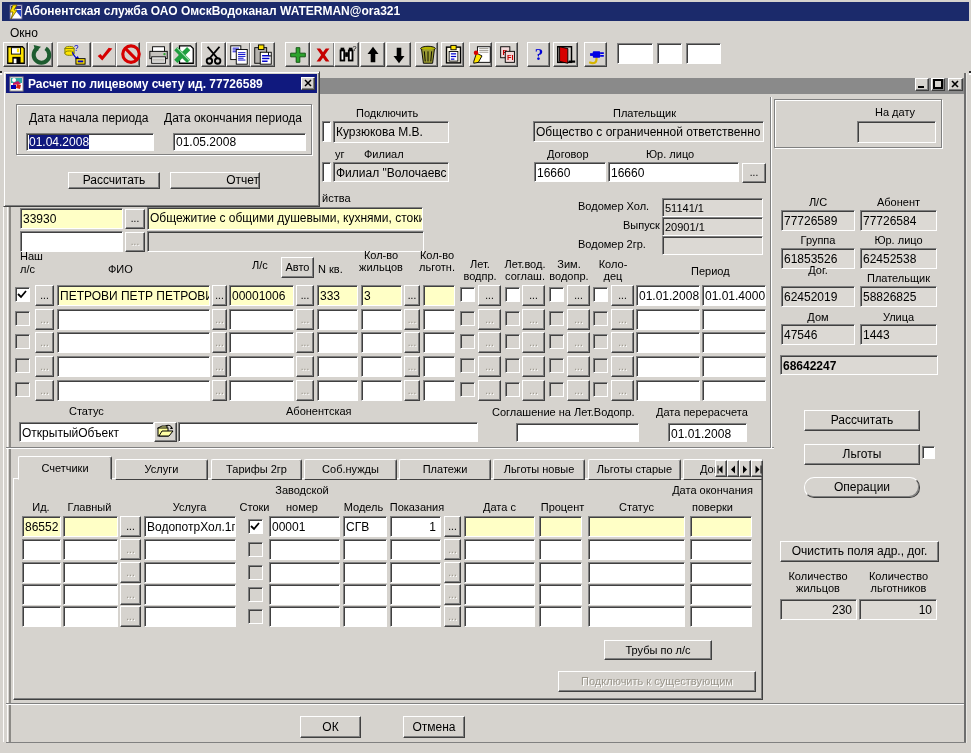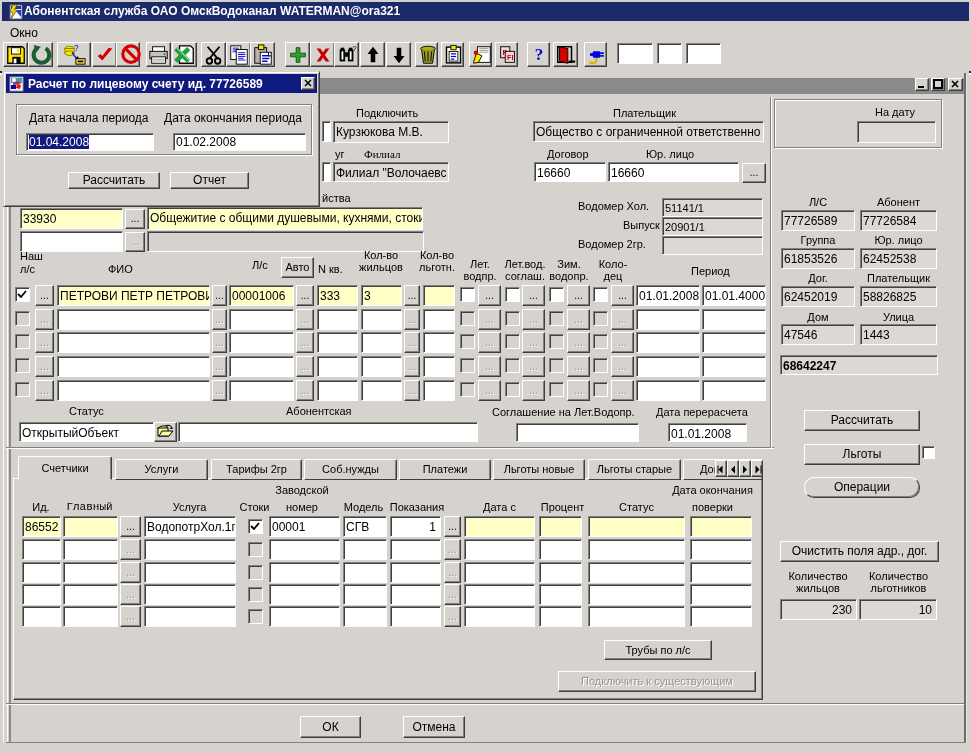--- a/index.html
+++ b/index.html
@@ -259,21 +259,21 @@
 <div class="f fl" style="left:857px;top:121px;width:79px;height:22px;"></div>
 
 <div class="lbl" style="left:356px;top:107px;">Подключить</div>
 <div class="lbl" style="left:613px;top:107px;">Плательщик</div>
 
 <div class="f fl" style="left:322px;top:121px;width:9px;height:21px;background:#fff;"></div>
 <div class="f fl" style="left:333px;top:121px;width:116px;height:22px;">Курзюкова М.В.</div>
 <div class="f fl" style="left:533px;top:121px;width:231px;height:21px;">Общество с ограниченной ответственно</div>
 
 <div class="lbl" style="left:319px;top:148px;padding-left:16px;">уг</div>
-<div class="lbl" style="left:364px;top:148px;font-family:Liberation Serif, serif;">Филиал</div>
+<div class="lbl" style="left:364px;top:148px;">Филиал</div>
 <div class="lbl" style="left:547px;top:148px;">Договор</div>
 <div class="lbl" style="left:646px;top:148px;">Юр. лицо</div>
 
 <div class="f" style="left:322px;top:162px;width:9px;height:20px;"></div>
 <div class="f fl" style="left:333px;top:162px;width:116px;height:20px;">Филиал "Волочаевс</div>
 <div class="f" style="left:534px;top:162px;width:72px;height:20px;">16660</div>
 <div class="f" style="left:608px;top:162px;width:131px;height:20px;">16660</div>
 <div class="dots" style="left:742px;top:163px;width:24px;height:20px;line-height:18px;">...</div>
 
 <div class="lbl" style="left:322px;top:192px;">йства</div>
@@ -442,21 +442,21 @@
       </svg></div>
 <div class="btn" style="left:739px;top:460px;width:12px;height:17px;padding-top:2px;"><svg width="10" height="13">
         <path d="M3 2.5 L7 6.5 L3 10.5 Z" fill="#000"></path>
       </svg></div>
 <div class="btn" style="left:751px;top:460px;width:12px;height:17px;padding-top:2px;"><svg width="10" height="13">
         <path d="M3.5 2.5 L7.5 6.5 L3.5 10.5 Z M8.5 2.5 L9.5 2.5 L9.5 10.5 L8.5 10.5 Z" fill="#000"></path>
       </svg></div>
 <div class="lblc" style="left:272px;top:484px;width:60px;">Заводской</div>
 <div class="lblc" style="left:660px;top:484px;width:105px;">Дата окончания</div>
 <div class="lblc" style="left:22px;top:501px;width:38px;">Ид.</div>
-<div class="lblc" style="left:62px;top:501px;width:55px;font-family:Liberation Mono, monospace;">Главный</div>
+<div class="lblc" style="left:62px;top:501px;width:55px;">Главный</div>
 <div class="lblc" style="left:144px;top:501px;width:91px;">Услуга</div>
 <div class="lblc" style="left:227px;top:501px;width:55px;">Стоки</div>
 <div class="lblc" style="left:272px;top:501px;width:60px;">номер</div>
 <div class="lblc" style="left:336px;top:501px;width:55px;">Модель</div>
 <div class="lblc" style="left:388px;top:501px;width:58px;">Показания</div>
 <div class="lblc" style="left:464px;top:501px;width:71px;">Дата с</div>
 <div class="lblc" style="left:539px;top:501px;width:47px;">Процент</div>
 <div class="lblc" style="left:588px;top:501px;width:97px;">Статус</div>
 <div class="lblc" style="left:660px;top:501px;width:105px;">поверки</div>
 <div class="f fy" style="left:22px;top:516px;width:39px;height:21px;">86552</div>
@@ -531,21 +531,21 @@
 </div>
 <div id="rightpanel">
 <div class="lblc" style="left:781px;top:196px;width:74px;">Л/С</div>
 <div class="lblc" style="left:860px;top:196px;width:77px;">Абонент</div>
 <div class="f fl" style="left:781px;top:210px;width:74px;height:21px;">77726589</div>
 <div class="f fl" style="left:860px;top:210px;width:77px;height:21px;">77726584</div>
 <div class="lblc" style="left:781px;top:234px;width:74px;">Группа</div>
 <div class="lblc" style="left:860px;top:234px;width:77px;">Юр. лицо</div>
 <div class="f fl" style="left:781px;top:248px;width:74px;height:21px;">61853526</div>
 <div class="f fl" style="left:860px;top:248px;width:77px;height:21px;">62452538</div>
-<div class="lblc" style="left:781px;top:272px;width:74px;">Дог.</div>
+<div class="lblc" style="left:781px;top:264px;width:74px;">Дог.</div>
 <div class="lblc" style="left:860px;top:272px;width:77px;">Плательщик</div>
 <div class="f fl" style="left:781px;top:286px;width:74px;height:21px;">62452019</div>
 <div class="f fl" style="left:860px;top:286px;width:77px;height:21px;">58826825</div>
 <div class="lblc" style="left:781px;top:311px;width:74px;">Дом</div>
 <div class="lblc" style="left:860px;top:311px;width:77px;">Улица</div>
 <div class="f fl" style="left:781px;top:324px;width:74px;height:21px;">47546</div>
 <div class="f fl" style="left:860px;top:324px;width:77px;height:21px;">1443</div>
 <div class="f fl" style="left:780px;top:355px;width:158px;height:20px;font-weight:bold;">68642247</div>
 <div class="btn" style="left:804px;top:410px;width:116px;height:21px;line-height:19px;">Рассчитать</div>
 <div class="btn" style="left:804px;top:444px;width:116px;height:21px;line-height:19px;">Льготы</div>
@@ -575,16 +575,16 @@
         <path d="M8 8 l4 1 l-1 4 l-4 -1 Z" fill="#d62110"></path>
       </svg></div>
 <div class="abs" style="left:28px;top:77px;color:#fff;font-weight:bold;font-size:12px;">Расчет по лицевому счету ид. 77726589</div>
 <div class="btn" style="left:301px;top:77px;width:14px;height:13px;"><svg width="12" height="11">
         <path d="M3 2 L9 8 M9 2 L3 8" stroke="#000" stroke-width="1.5"></path>
       </svg></div>
 <div class="abs" style="left:16px;top:104px;width:296px;height:51px;border:1px solid #808080;box-shadow:1px 1px 0 #fff,inset 1px 1px 0 #fff;box-sizing:border-box;"></div>
 <div class="lbl" style="left:29px;top:111px;font-size:12px;">Дата начала периода</div>
 <div class="lbl" style="left:164px;top:111px;font-size:12px;">Дата окончания периода</div>
 <div class="f" style="left:26px;top:133px;width:128px;height:18px;line-height:13px;"><span style="background:#10197e;color:#fff;">01.04.2008</span></div>
-<div class="f" style="left:173px;top:133px;width:133px;height:18px;line-height:13px;">01.02.2008</div>
+<div class="f" style="left:173px;top:133px;width:133px;height:18px;line-height:13px;">01.05.2008</div>
 <div class="btn" style="left:68px;top:172px;width:92px;height:17px;line-height:15px;font-size:12px;">Рассчитать</div>
-<div class="btn" style="left:170px;top:172px;width:79px;height:17px;line-height:15px;font-size:12px;">Отчет</div>
+<div class="btn" style="left:170px;top:172px;width:90px;height:17px;line-height:15px;font-size:12px;text-align:right;">Отчет</div>
 </div>
 
 </body></html>

